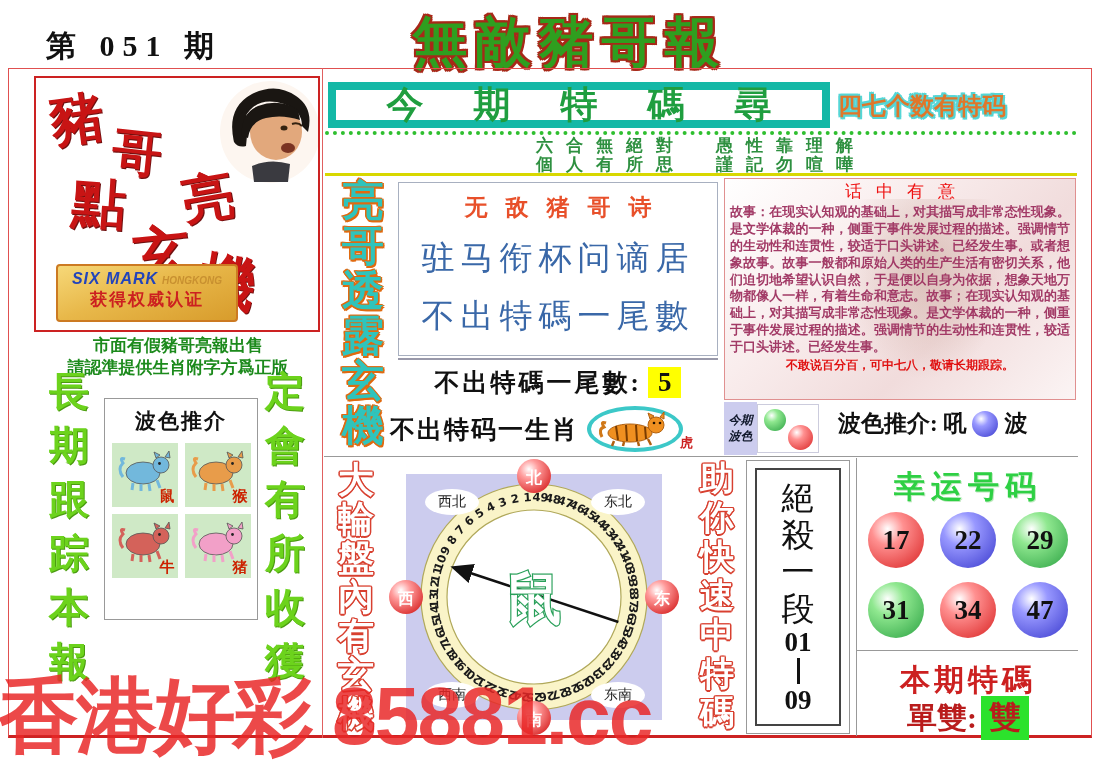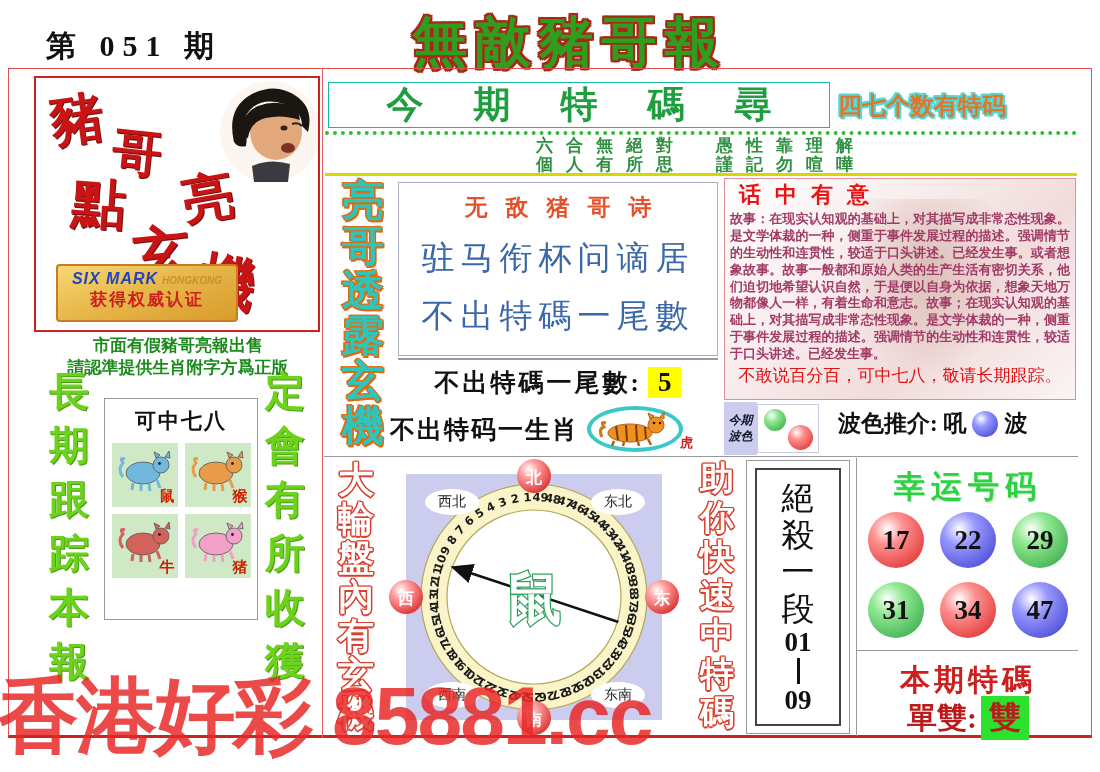--- a/index.html
+++ b/index.html
@@ -34,21 +34,21 @@
   .vert-left  { left:46px;  top:372px; width:46px; }
   .vert-right { left:262px; top:372px; width:46px; }
 
   .kill-box { left:104px; top:398px; width:154px; height:222px; border:1px solid #999; background:#fff; }
   .kill-title { text-align:center; font-size:21px; font-weight:bold; color:#111; margin-top:8px; letter-spacing:2px; }
   .kill-grid { display:grid; grid-template-columns:66px 66px; grid-gap:7px; justify-content:center; margin-top:8px; }
   .tile { width:66px; height:64px; background:#cfe9c6; position:relative; }
   .tile .tag { position:absolute; right:3px; bottom:1px; font-size:15px; font-weight:bold; color:#cc2200; }
 
   
-  .banner-box { left:328px; top:82px; width:502px; height:46px; border:1px solid #14b8a6; display:flex; align-items:center; justify-content:center; }
+  .banner-box { left:328px; top:82px; width:502px; height:46px; border:8px solid #14b8a6; display:flex; align-items:center; justify-content:center; }
   .banner-main { font-size:37px; font-weight:bold; color:#1f9e3f; letter-spacing:50px; text-indent:50px; white-space:nowrap; }
   .banner-side { left:838px; top:90px; width:240px; text-align:left; font-size:24px; font-weight:bold; color:#e0762a; white-space:nowrap;
       text-shadow:-2px 0 0 #55d6d6,2px 0 0 #55d6d6,0 -2px 0 #55d6d6,0 2px 0 #55d6d6,2px 2px 0 #55d6d6,-2px -2px 0 #55d6d6; }
   .dotted-line { left:325px; top:131px; width:752px; border-top:4px dotted #2fbf2f; }
   .motto { left:325px; top:137px; width:752px; text-align:center; font-size:17px; font-weight:bold; color:#2e9040; letter-spacing:13px; line-height:1.1; white-space:nowrap; }
   .yellow-line { left:325px; top:173px; width:752px; border-top:3px solid #d8d800; }
 
   
   .mid-vert .vchar { font-size:42px; font-weight:bold; color:#2fc4bc; line-height:1; margin-bottom:3px;
       text-shadow:1.5px 0 0 #e06a10,-1.5px 0 0 #e06a10,0 1.5px 0 #e06a10,0 -1.5px 0 #e06a10,1.5px 1.5px 0 #e06a10,-1.5px -1.5px 0 #e06a10; }
@@ -63,23 +63,23 @@
   .zodiac-row { left:355px; top:406px; width:363px; display:flex; align-items:center; justify-content:center; }
   .zodiac-label { font-size:25px; font-weight:bold; color:#111; letter-spacing:2px; }
   .zodiac-ellipse { width:96px; height:46px; border:4px solid #3cc8c8; border-radius:50%; margin-left:8px; position:relative; display:flex; align-items:center; justify-content:center; }
   .zodiac-char { position:absolute; right:-14px; bottom:-4px; font-size:13px; font-weight:bold; color:#cc2020; }
 
   
   .story-box { left:724px; top:178px; width:352px; height:222px; border:1px solid #e09090; overflow:hidden;
       background:linear-gradient(135deg,#ffffff 0%,#f9eded 35%,#f1dcdc 65%,#fbf4f4 100%); }
   .story-box::before { content:""; position:absolute; left:110px; top:20px; width:180px; height:190px;
       background:radial-gradient(ellipse at 50% 35%, rgba(150,95,70,0.28), rgba(150,95,70,0) 65%); }
-  .story-title { position:relative; text-align:left; font-size:22px; font-weight:bold; color:#ee1111; letter-spacing:14px; text-indent:14px; margin-top:1px; }
+  .story-title { position:relative; text-align:center; font-size:17px; font-weight:normal; color:#ee1111; letter-spacing:14px; text-indent:14px; margin-top:1px; }
   .story-body { position:relative; font-size:13px; font-weight:bold; color:#a23a66; text-align:justify; line-height:1.3; padding:1px 5px 0 5px; }
-  .story-footer { position:relative; text-align:center; font-size:17px; font-weight:normal; color:#e01010; margin-top:1px; }
+  .story-footer { position:relative; text-align:center; font-size:12px; font-weight:bold; color:#e01010; margin-top:1px; }
 
   
   .wave-label { left:724px; top:402px; width:33px; height:53px; background:#ccccee; color:#0f172a; font-size:12px; font-weight:bold; font-style:italic;
       display:flex; flex-direction:column; align-items:center; justify-content:center; line-height:1.3; }
   .wave-ballbox { left:757px; top:404px; width:62px; height:49px; background:#fff; border:1px solid #ccd; position:relative; }
   .wave-row-text { left:838px; top:408px; display:flex; align-items:center; font-size:23px; font-weight:bold; color:#111; }
   .ball { border-radius:50%; display:flex; align-items:center; justify-content:center; }
   .b-red   { background:radial-gradient(circle at 35% 30%, #ffffff 0%, #ff9090 30%, #d82020 100%); }
   .b-blue  { background:radial-gradient(circle at 35% 30%, #ffffff 0%, #9898ff 30%, #3838cc 100%); }
   .b-green { background:radial-gradient(circle at 35% 30%, #ffffff 0%, #90e890 30%, #28a040 100%); }
@@ -165,21 +165,21 @@
   <div class="abs vstack green-vert vert-right">
       <span class="vchar">定</span>
       <span class="vchar">會</span>
       <span class="vchar">有</span>
       <span class="vchar">所</span>
       <span class="vchar">收</span>
       <span class="vchar">獲</span>
     </div>
 
   <div class="abs kill-box">
-    <div class="kill-title">可中七八</div>
+    <div class="kill-title">波色推介</div>
     <div class="kill-grid" id="kill-grid">
         <div class="tile"><svg width="60" height="48" viewBox="0 0 60 48" style="margin:4px 0 0 3px;">
       <path d="M8 30 Q2 22 8 16 Q4 10 10 12" stroke="#72b8dc" stroke-width="3" fill="none"></path>
       <ellipse cx="28" cy="26" rx="17" ry="11" fill="#72b8dc" stroke="#555" stroke-width="0.8"></ellipse>
       <circle cx="46" cy="18" r="8" fill="#72b8dc" stroke="#555" stroke-width="0.8"></circle>
       <path d="M41 11 L39 5 L45 8 Z M50 10 L54 4 L55 11 Z" fill="#72b8dc" stroke="#555" stroke-width="0.8"></path>
       <circle cx="44.5" cy="16.5" r="1.4" fill="#222"></circle>
       <path d="M18 36 L17 43 M26 37 L26 44 M34 37 L35 44 M42 33 L45 41" stroke="#72b8dc" stroke-width="3"></path>
     </svg>
     <span class="tag">鼠</span></div>

